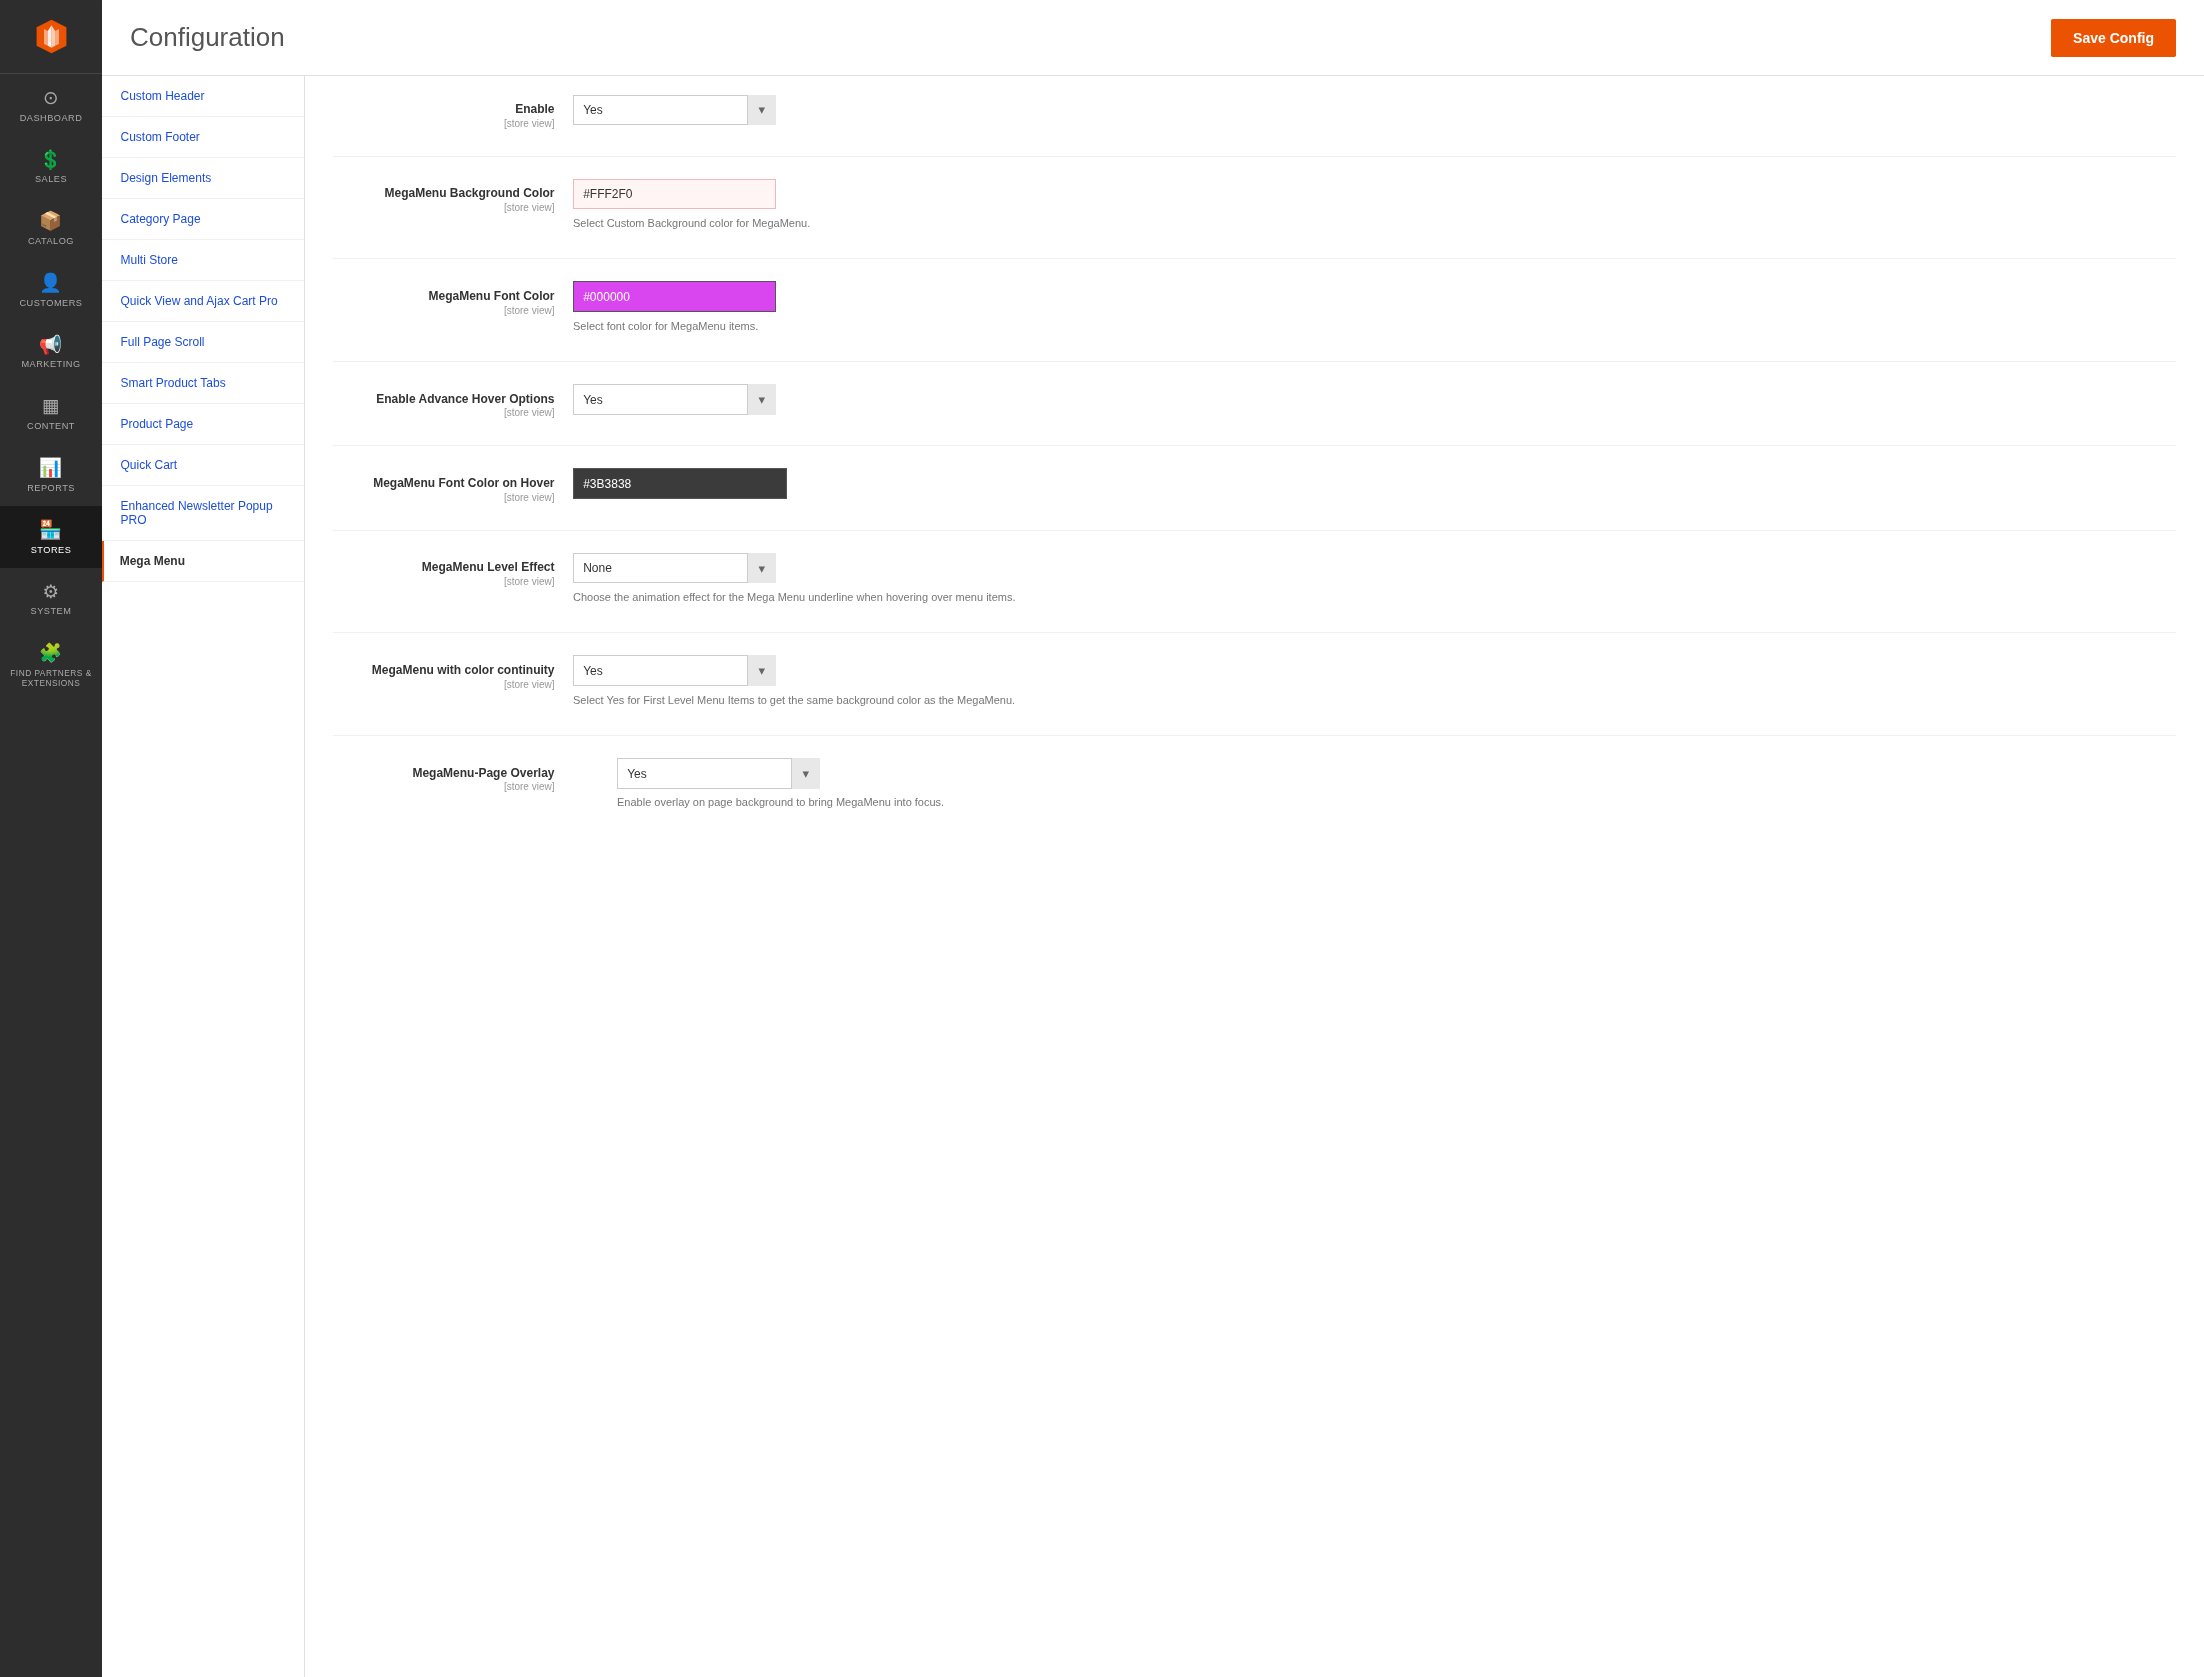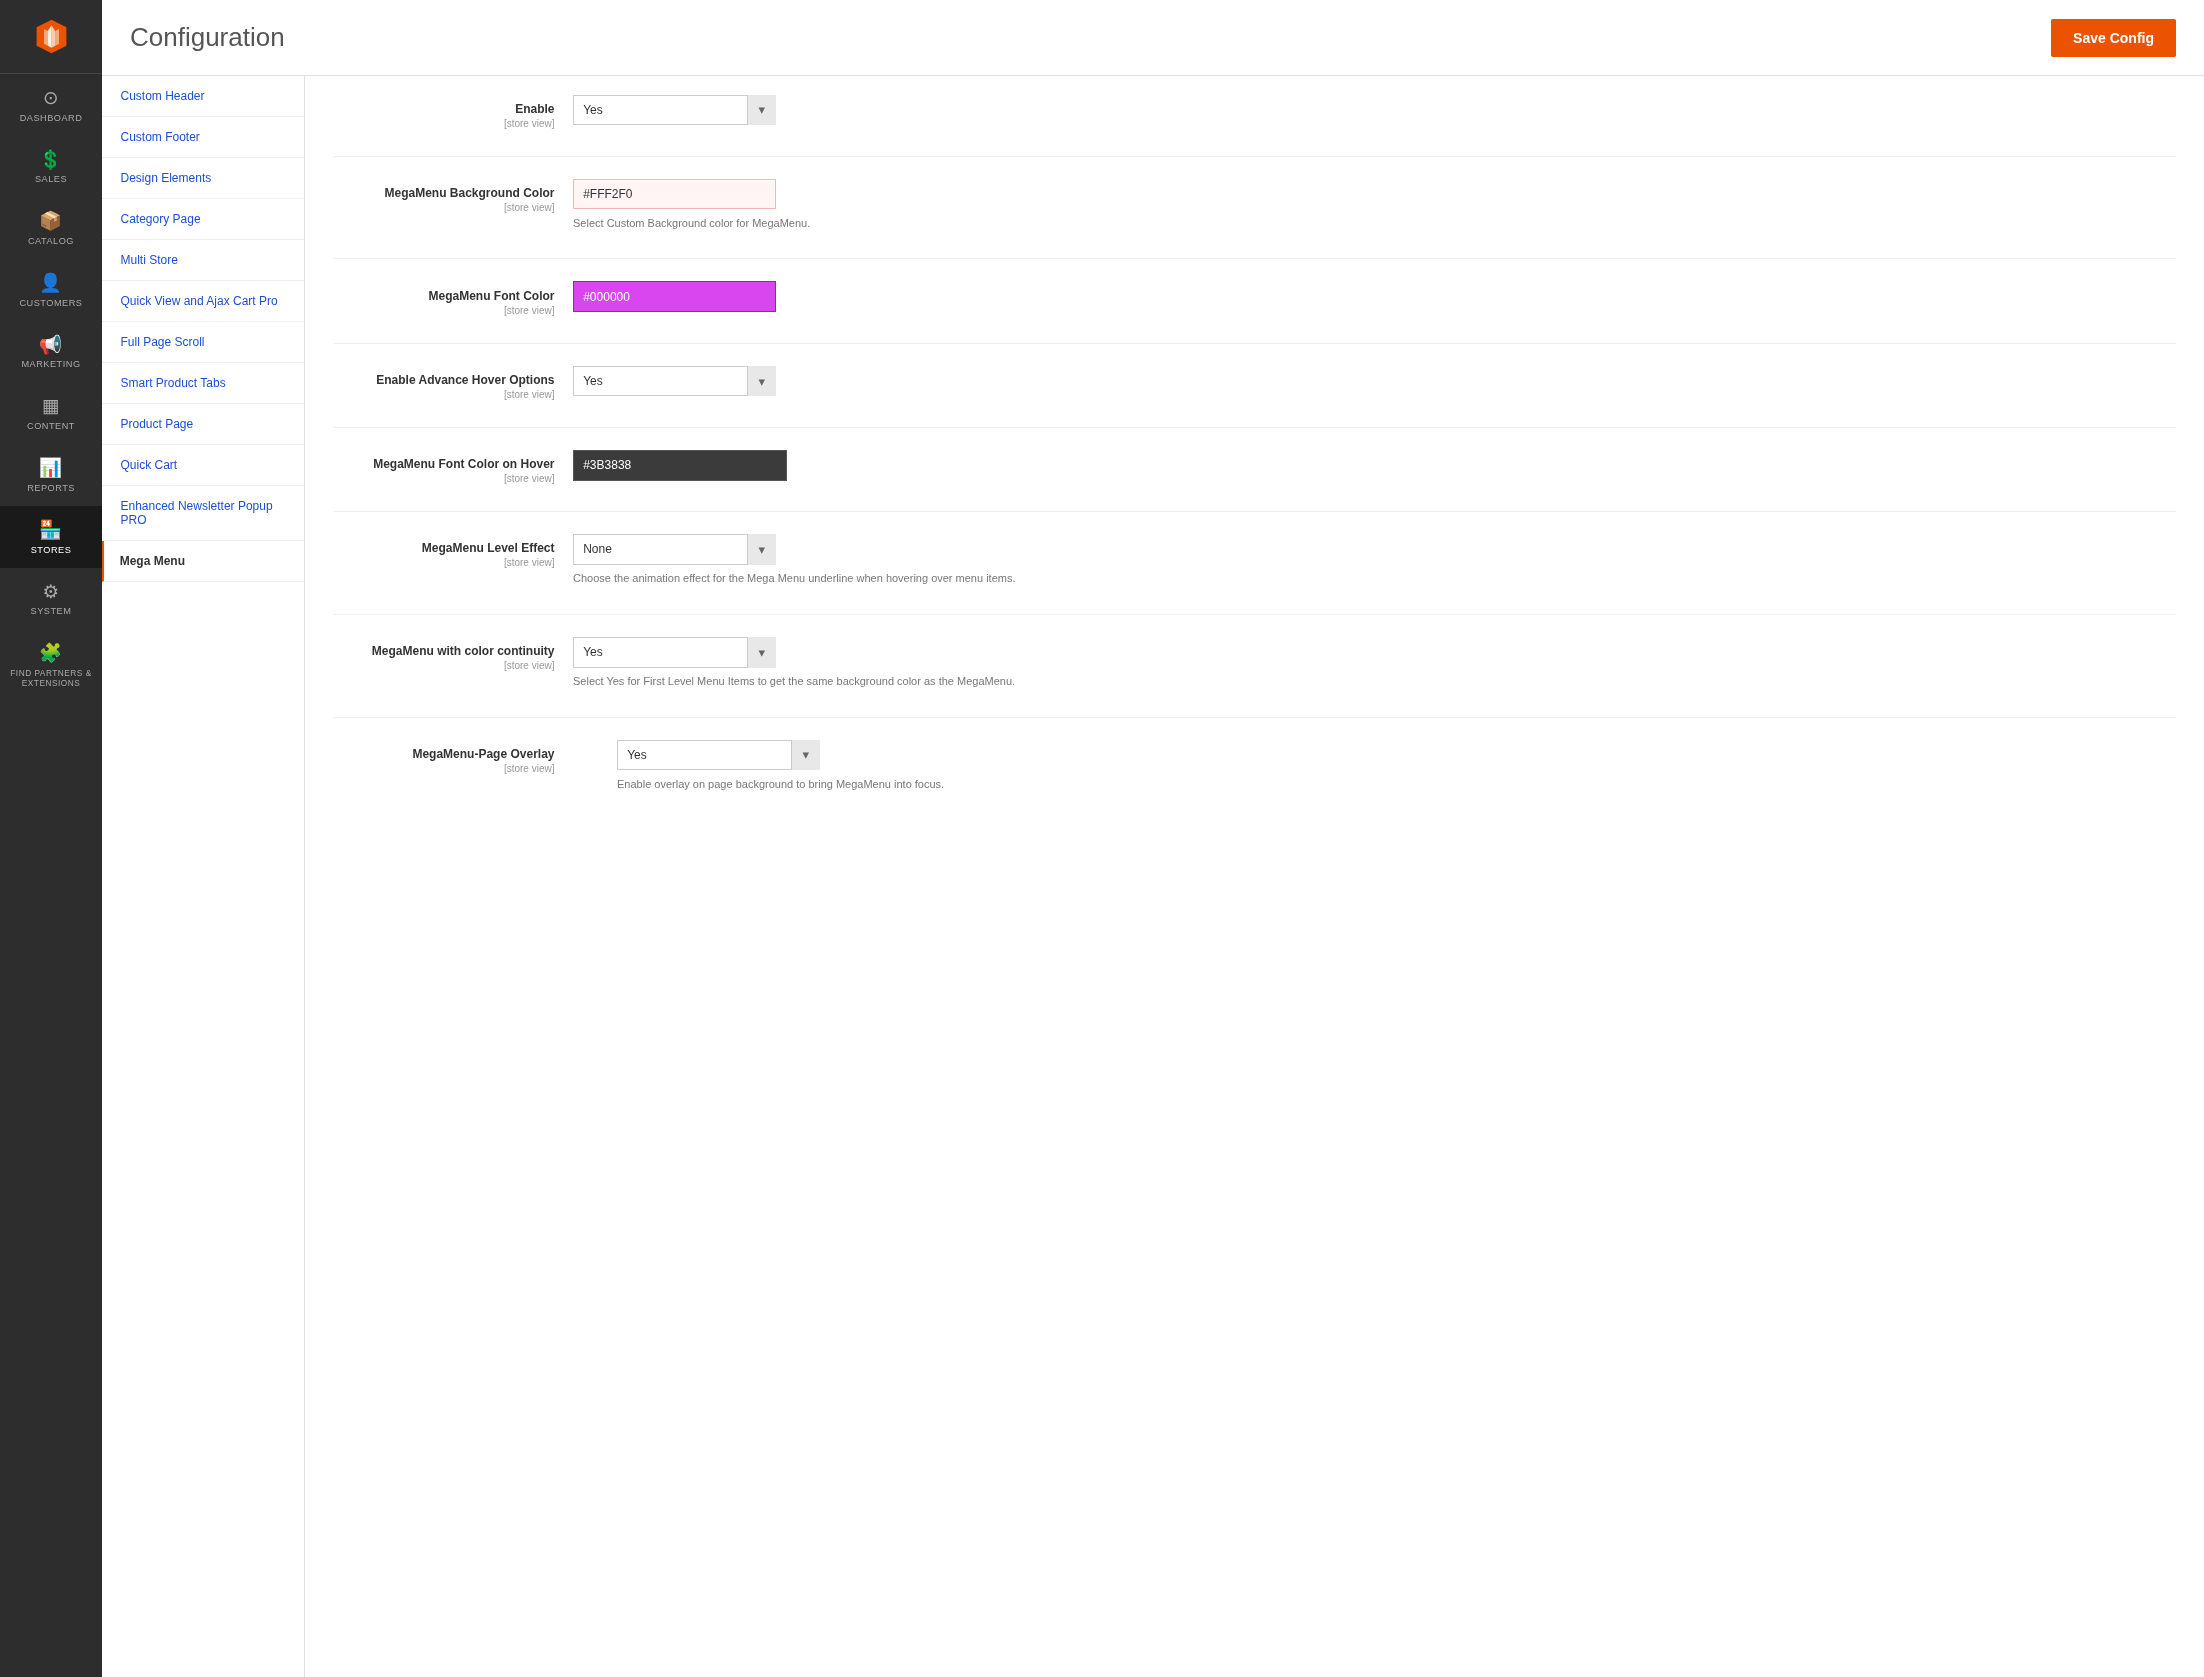--- a/index.html
+++ b/index.html
@@ -369,20 +369,21 @@
             </div>
           </div>
 
           <div class="setting-row">
             <div class="setting-label-col">
               <span class="setting-label">MegaMenu Font Color</span>
               <span class="setting-scope">[store view]</span>
             </div>
             <div class="setting-control-col">
               <input type="text" class="color-input-dark" value="#000000" style="">
+              <div class="setting-desc">Select font color for MegaMenu items.</div>
             </div>
           </div>
 
           <div class="setting-row">
             <div class="setting-label-col">
               <span class="setting-label">Enable Advance Hover Options</span>
               <span class="setting-scope">[store view]</span>
             </div>
             <div class="setting-control-col">
               <div class="select-wrapper">

